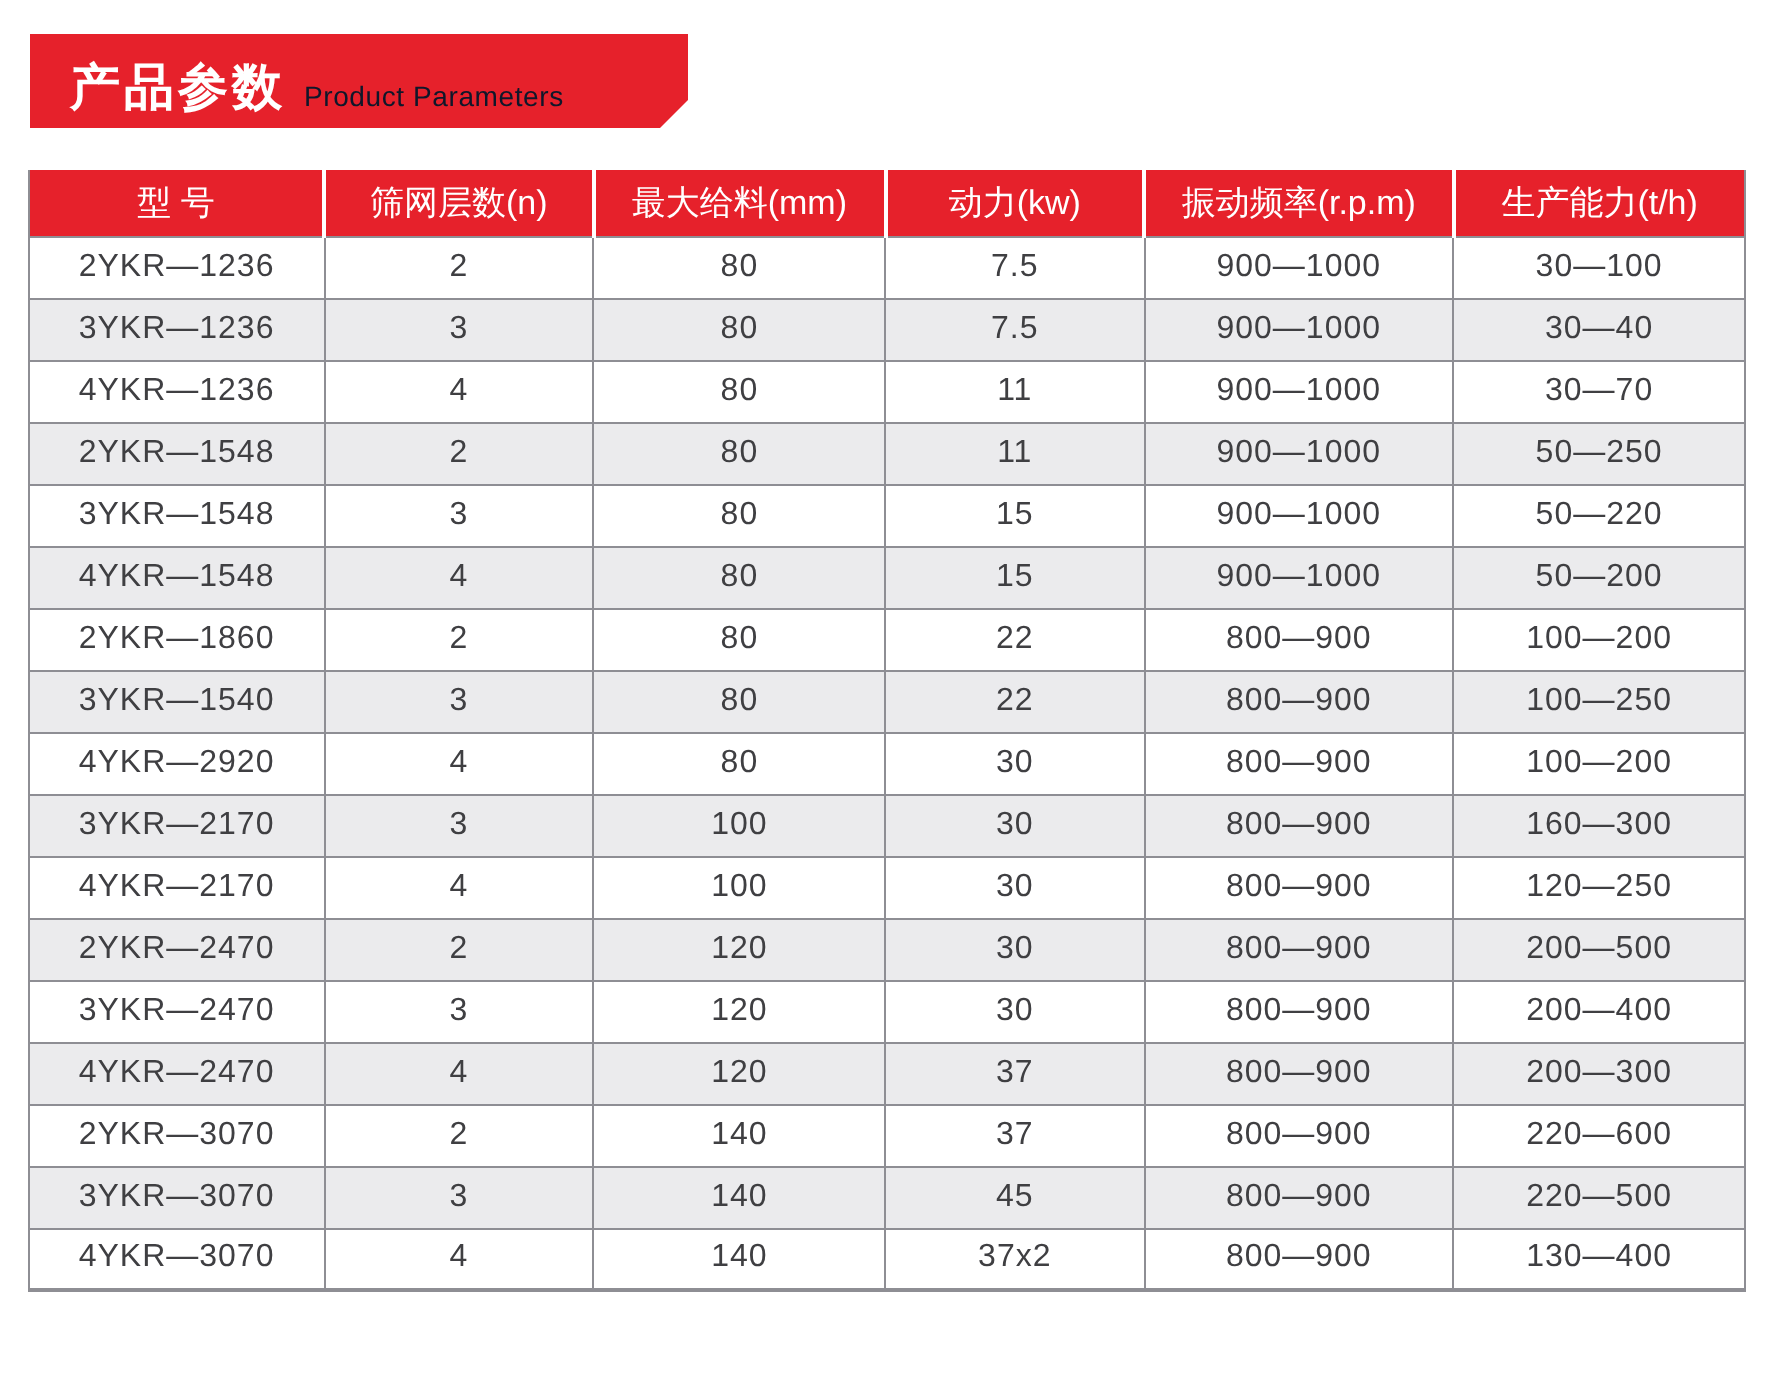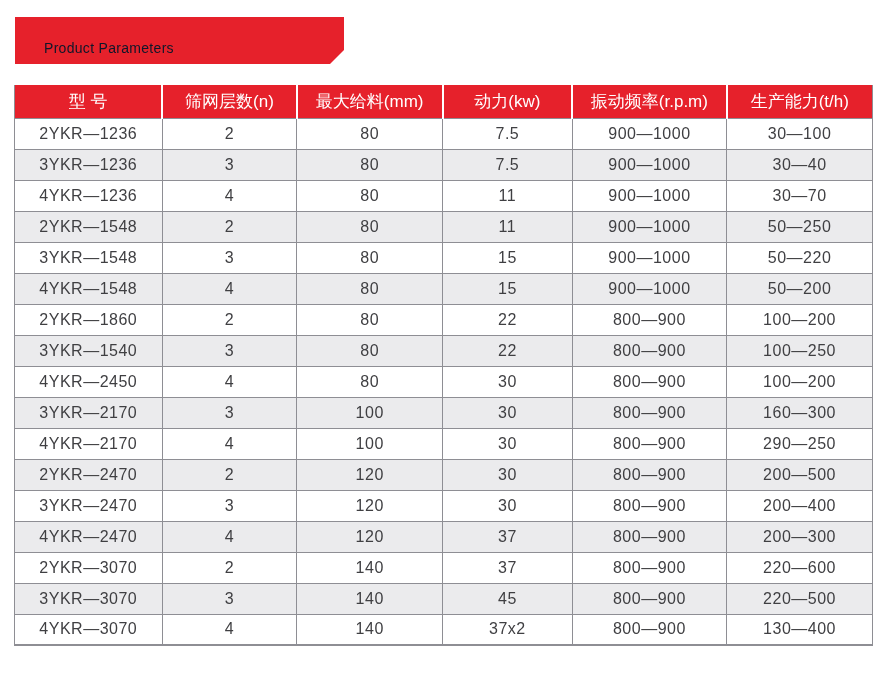--- a/index.html
+++ b/index.html
@@ -46,20 +46,21 @@
     background:#ffffff;letter-spacing:.5px;
   }
   tbody tr:nth-child(even) td{background:var(--row-alt);}
 </style>
 </head>
 <body>
 
 <div class="page">
 
   <div class="banner">
+    <span class="cn">产品参数</span>
     <span class="en">Product Parameters</span>
   </div>
 
   <table>
     <colgroup>
       <col class="c1">
         <col class="c2">
         <col class="c3">
       <col class="c4">
         <col class="c5">
@@ -134,42 +135,42 @@
         </tr>
         <tr>
           <td>3YKR—1540</td>
           <td>3</td>
           <td>80</td>
           <td>22</td>
           <td>800—900</td>
           <td>100—250</td>
         </tr>
         <tr>
-          <td>4YKR—2450</td>
+          <td>4YKR—2920</td>
           <td>4</td>
           <td>80</td>
           <td>30</td>
           <td>800—900</td>
           <td>100—200</td>
         </tr>
         <tr>
           <td>3YKR—2170</td>
           <td>3</td>
           <td>100</td>
           <td>30</td>
           <td>800—900</td>
           <td>160—300</td>
         </tr>
         <tr>
           <td>4YKR—2170</td>
           <td>4</td>
           <td>100</td>
           <td>30</td>
           <td>800—900</td>
-          <td>290—250</td>
+          <td>120—250</td>
         </tr>
         <tr>
           <td>2YKR—2470</td>
           <td>2</td>
           <td>120</td>
           <td>30</td>
           <td>800—900</td>
           <td>200—500</td>
         </tr>
         <tr>

